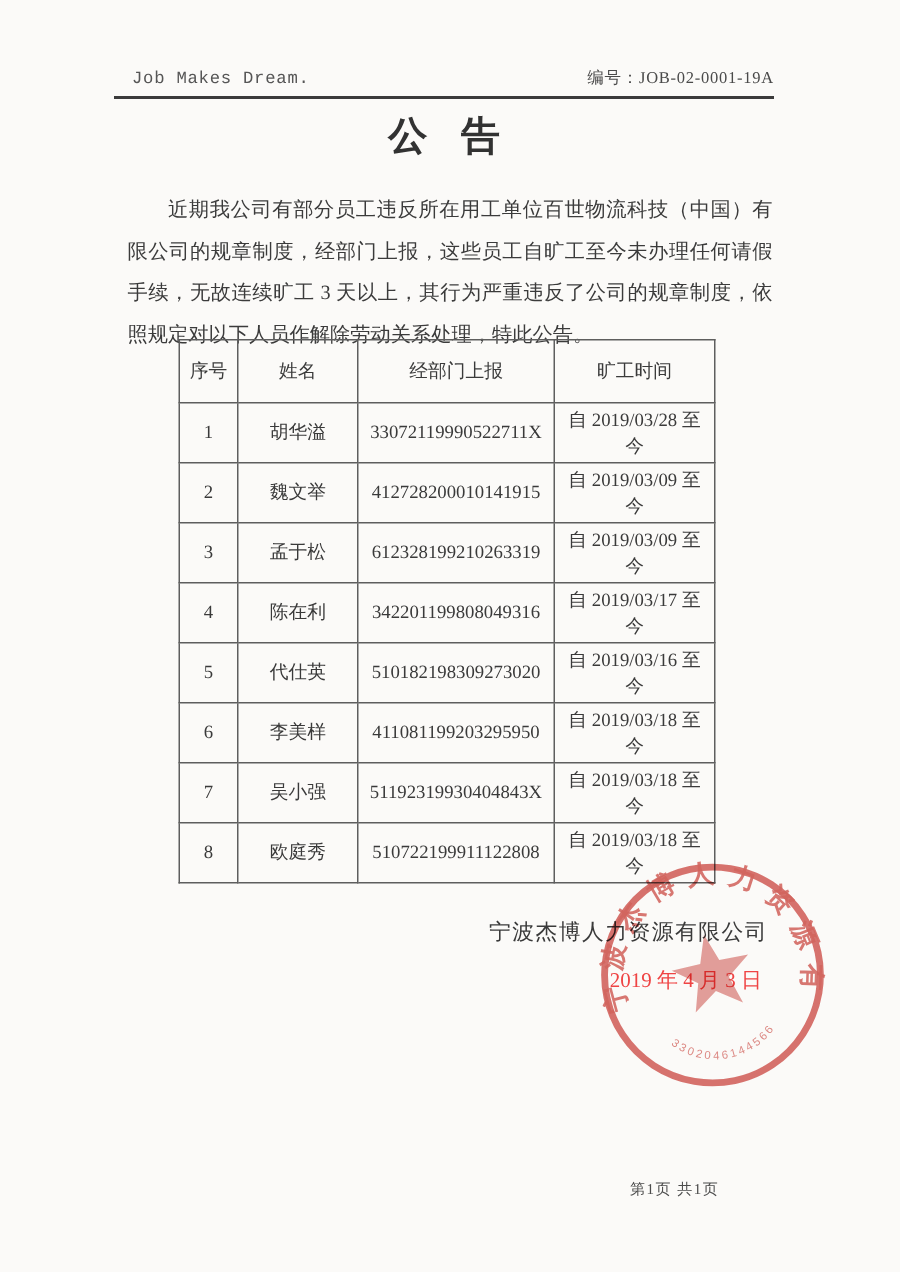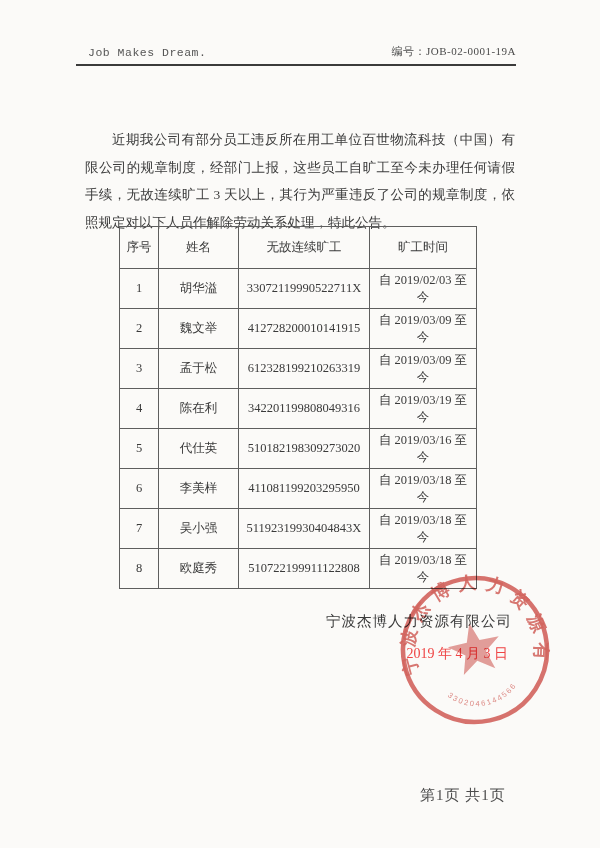--- a/index.html
+++ b/index.html
@@ -117,73 +117,74 @@
     mix-blend-mode: multiply;
     opacity: 0.88;
     transform: rotate(-12deg);
     pointer-events: none;
   }
   
   .doc-footer {
     position: absolute;
     top: 786px;
     left: 420px;
-    font-size: 15px;
+    font-size: 10px;
     letter-spacing: 1px;
     color: #4c4c4c;
   }
 </style>
 </head>
 <body>
 
 <div class="page">
 
   <div class="doc-header">
     <span class="slogan">Job Makes Dream.</span>
     <span class="doc-number">编号：JOB-02-0001-19A</span>
   </div>
 
+  <div class="doc-title">公 告</div>
 
   <div class="doc-body">
     <p class="para">近期我公司有部分员工违反所在用工单位百世物流科技（中国）有限公司的规章制度，经部门上报，这些员工自旷工至今未办理任何请假手续，无故连续旷工 3 天以上，其行为严重违反了公司的规章制度，依照规定对以下人员作解除劳动关系处理，特此公告。</p>
   </div>
 
   <table class="roster">
     <thead>
       <tr>
         <th class="col-no">序号</th>
         <th class="col-name">姓名</th>
-        <th class="col-id">无故连续旷工</th>
+        <th class="col-id">经部门上报</th>
         <th class="col-time">旷工时间</th>
       </tr>
     </thead>
     <tbody>
       <tr>
         <td>1</td>
         <td>胡华溢</td>
         <td>33072119990522711X</td>
-        <td>自 2019/02/03 至今</td>
+        <td>自 2019/03/28 至今</td>
       </tr>
       <tr>
         <td>2</td>
         <td>魏文举</td>
         <td>412728200010141915</td>
         <td>自 2019/03/09 至今</td>
       </tr>
       <tr>
         <td>3</td>
         <td>孟于松</td>
         <td>612328199210263319</td>
         <td>自 2019/03/09 至今</td>
       </tr>
       <tr>
         <td>4</td>
         <td>陈在利</td>
         <td>342201199808049316</td>
-        <td>自 2019/03/19 至今</td>
+        <td>自 2019/03/17 至今</td>
       </tr>
       <tr>
         <td>5</td>
         <td>代仕英</td>
         <td>510182198309273020</td>
         <td>自 2019/03/16 至今</td>
       </tr>
       <tr>
         <td>6</td>
         <td>李美样</td>

